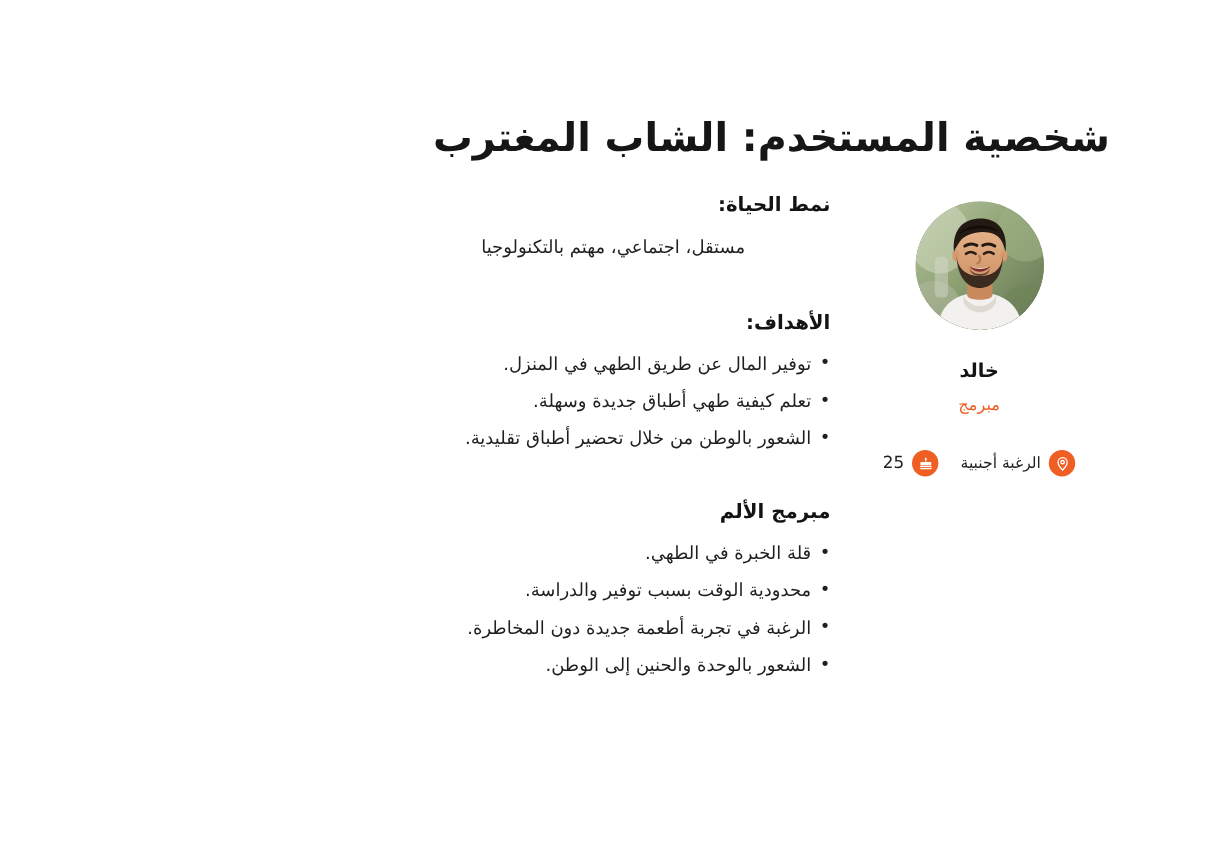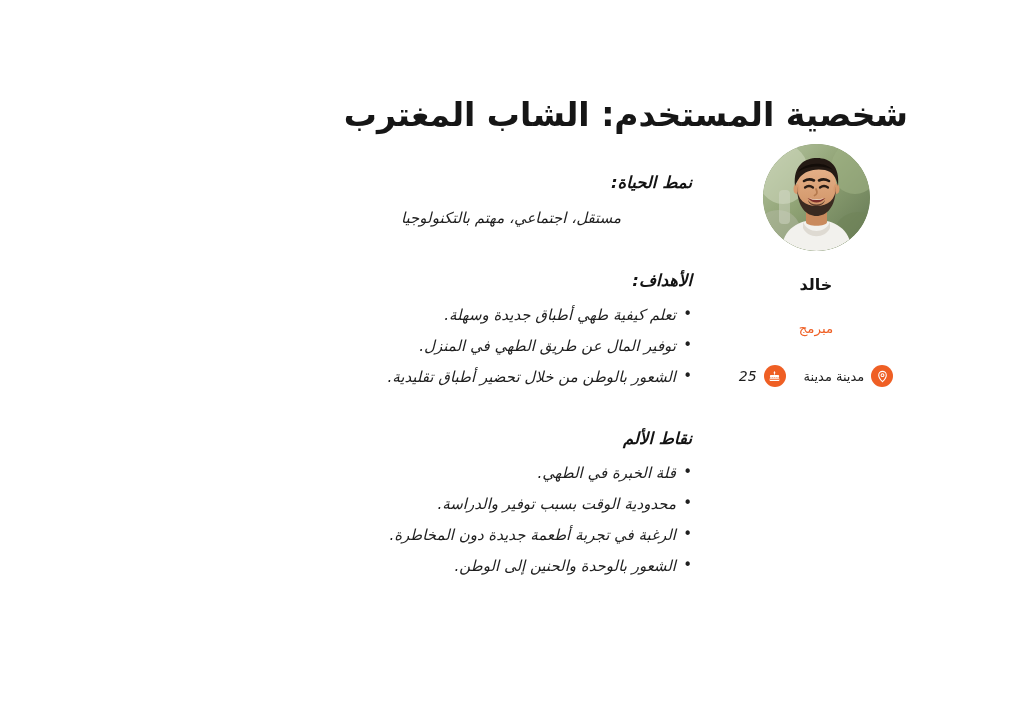--- a/index.html
+++ b/index.html
@@ -20,40 +20,39 @@
   .page {
     position: absolute;
     inset: 0;
     background: #ffffff;
   }
 
   
   .persona-title {
     position: absolute;
     top: 72px;
-    right: 116px;
+    right: 99px;
     width: 800px;
     text-align: right;
     font-size: 33px;
     font-weight: bold;
     letter-spacing: 0px;
     line-height: 1.25;
     color: #161616;
     direction: rtl;
   }
 
   
   .content-col {
     position: absolute;
-    top: 172px;
+    top: 160px;
     right: 332px;
     width: 362px;
     direction: rtl;
     text-align: right;
-    font-style: italic;
   }
 
   .section {
     margin-bottom: 6px;
   }
 
   .section-heading {
     font-size: 16.5px;
     font-weight: bold;
     color: #131313;
@@ -94,21 +93,21 @@
     line-height: 1.46;
     color: #1f1f1f;
   }
 
   .gap-lifestyle { height: 34px; }
   .gap-goals { height: 30px; }
 
   
   .profile-card {
     position: absolute;
-    top: 144px;
+    top: 168px;
     right: 108px;
     width: 200px;
     text-align: center;
     direction: rtl;
   }
 
   .avatar {
     width: 107px;
     height: 107px;
     border-radius: 50%;
@@ -121,21 +120,21 @@
 
   .profile-name {
     margin-top: 24px;
     font-size: 16px;
     font-weight: bold;
     color: #141414;
     line-height: 1.2;
   }
 
   .profile-role {
-    margin-top: 26px;
+    margin-top: 12px;
     font-size: 13.5px;
     color: #ef5f24;
     line-height: 1.2;
   }
 
   .meta-row {
     margin-top: 29px;
     display: flex;
     flex-direction: row;
     align-items: center;
@@ -166,21 +165,20 @@
 
   .meta-label {
     font-size: 13px;
     color: #1f1f1f;
     line-height: 1;
   }
   .meta-label.num {
     font-size: 14px;
     font-weight: normal;
     direction: ltr;
-    font-style: italic;
   }
 </style>
 </head>
 <body>
 
 <div class="page">
 
   <h1 class="persona-title">شخصية المستخدم: الشاب المغترب</h1>
 
   <div class="content-col">
@@ -188,30 +186,30 @@
     <div class="section">
       <div class="section-heading">نمط الحياة:</div>
       <p class="section-body">مستقل، اجتماعي، مهتم بالتكنولوجيا</p>
     </div>
 
     <div class="gap-lifestyle"></div>
 
     <div class="section">
       <div class="section-heading">الأهداف:</div>
       <ul class="bullet-list">
+        <li>توفير المال عن طريق الطهي في المنزل.</li>
         <li>تعلم كيفية طهي أطباق جديدة وسهلة.</li>
-        <li>توفير المال عن طريق الطهي في المنزل.</li>
         <li>الشعور بالوطن من خلال تحضير أطباق تقليدية.</li>
       </ul>
     </div>
 
     <div class="gap-goals"></div>
 
     <div class="section">
-      <div class="section-heading">نقاط الألم</div>
+      <div class="section-heading">مبرمج الألم</div>
       <ul class="bullet-list">
         <li>قلة الخبرة في الطهي.</li>
         <li>محدودية الوقت بسبب توفير والدراسة.</li>
         <li>الرغبة في تجربة أطعمة جديدة دون المخاطرة.</li>
         <li>الشعور بالوحدة والحنين إلى الوطن.</li>
       </ul>
     </div>
 
   </div>
 
@@ -278,21 +276,21 @@
 
     <div class="meta-row">
 
       <div class="meta-item">
         <span class="meta-icon">
           <svg width="13" height="13" viewBox="0 0 24 24" aria-hidden="true">
             <path d="M12 2.5c-3.9 0-7 3.1-7 7 0 5.2 7 12 7 12s7-6.8 7-12c0-3.9-3.1-7-7-7z" fill="none" stroke="#ffffff" stroke-width="2"></path>
             <circle cx="12" cy="9.5" r="2.6" fill="none" stroke="#ffffff" stroke-width="2"></circle>
           </svg>
         </span>
-        <span class="meta-label">مدينة مدينة</span>
+        <span class="meta-label">الرغبة أجنبية</span>
       </div>
 
       <div class="meta-item">
         <span class="meta-icon">
           <svg width="13" height="13" viewBox="0 0 24 24" aria-hidden="true">
             <path d="M12 1.8c.9 1.4 1.6 2.3 1.6 3.1a1.6 1.6 0 1 1-3.2 0c0-.8.7-1.7 1.6-3.1z" fill="#ffffff"></path>
             <rect x="11.2" y="5.4" width="1.6" height="3.2" fill="#ffffff"></rect>
             <path d="M5.2 9.2h13.6a1.6 1.6 0 0 1 1.6 1.6v2.6c-1.5 1.3-2.7 1.3-4.1 0-1.4 1.3-2.7 1.3-4.1 0-1.4 1.3-2.7 1.3-4.1 0-1.4 1.3-2.6 1.3-4.5 0v-2.6a1.6 1.6 0 0 1 1.6-1.6z" fill="#ffffff"></path>
             <rect x="3" y="15" width="18" height="5.4" rx="1.4" fill="#ffffff"></rect>
             <rect x="3" y="17.1" width="18" height="1.4" fill="#ef5f24"></rect>

